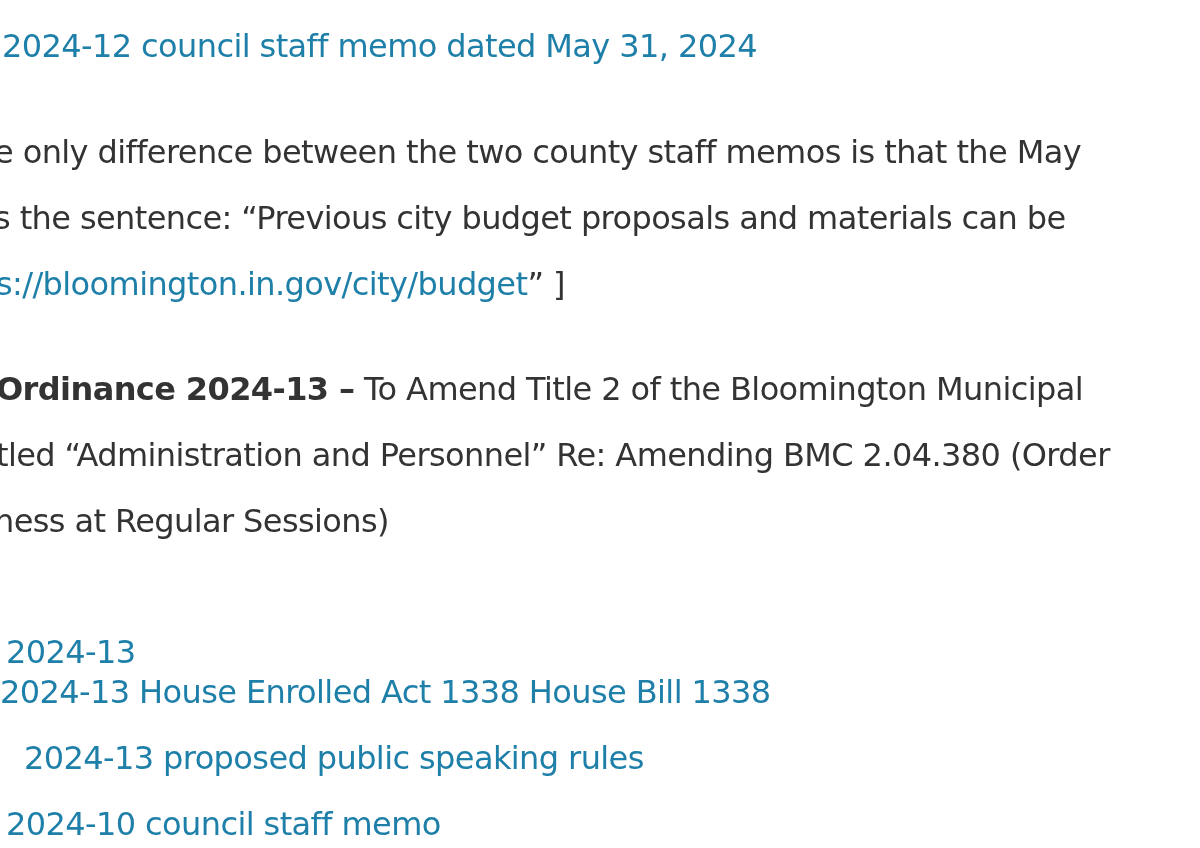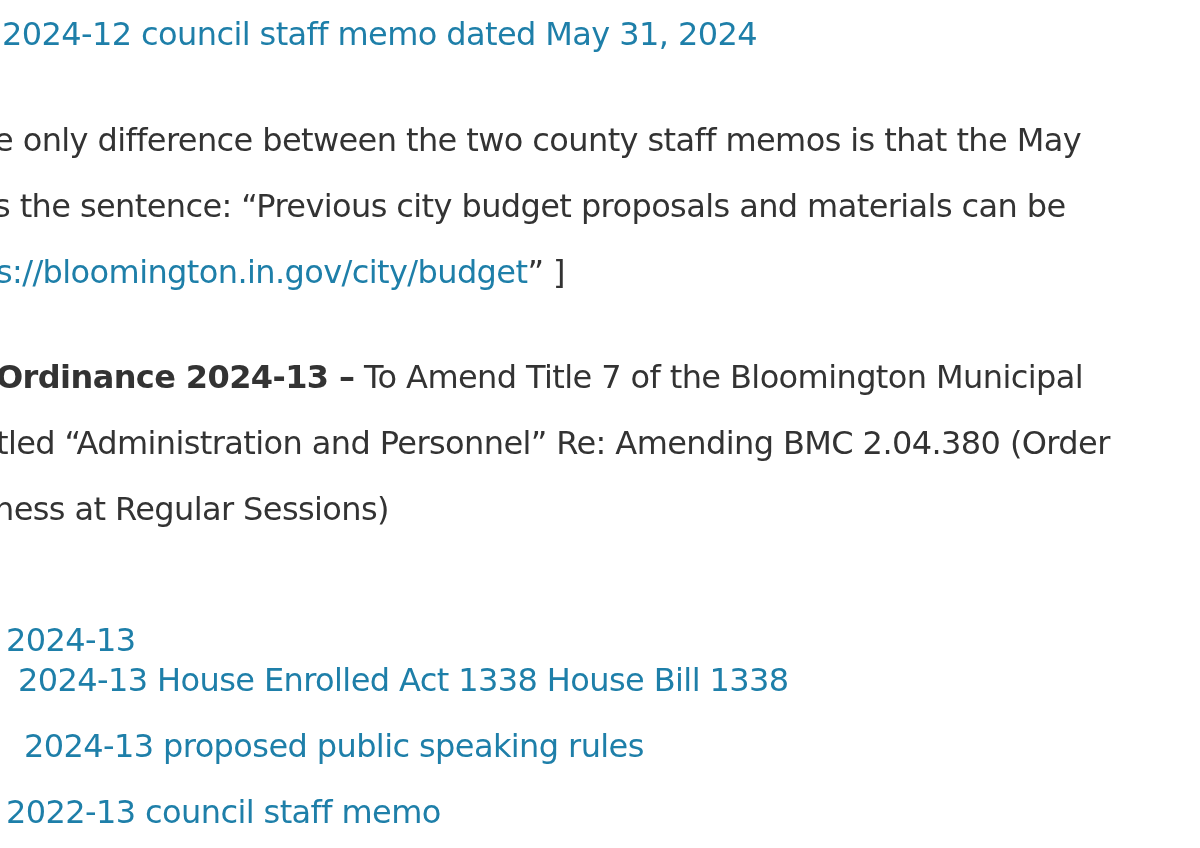--- a/index.html
+++ b/index.html
@@ -14,20 +14,21 @@
       position: relative;
       font-family: "DejaVu Sans", "Liberation Sans", sans-serif;
       color: #333333;
     }
     .line {
       position: absolute;
       white-space: nowrap;
       font-size: 32px;
       line-height: 40px;
       letter-spacing: -0.6px;
+      margin-top: 12px;
     }
     a, .link {
       color: #1e7fa9;
       text-decoration: none;
       cursor: pointer;
     }
     .bold {
       font-weight: bold;
       color: #333333;
     }
@@ -40,25 +41,25 @@
 
   <a class="line link" style="left:2px; top:14px;">2024-12 council staff memo dated May 31, 2024</a>
 
   <div>
     <span class="line text" style="left:-6px; top:120px;">e only difference between the two county staff memos is that the May</span>
     <span class="line text" style="left:-6px; top:186px;">s the sentence: “Previous city budget proposals and materials can be</span>
     <span class="line text" style="left:-4px; top:252px;"><a class="link">s://bloomington.in.gov/city/budget</a><span>” ]</span></span>
   </div>
 
   <div>
-    <span class="line text" style="left:-4px; top:357px;"><span class="bold">Ordinance 2024-13 –</span><span> To Amend Title 7 of the Bloomington Municipal</span></span>
+    <span class="line text" style="left:-4px; top:357px;"><span class="bold">Ordinance 2024-13 –</span><span> To Amend Title 2 of the Bloomington Municipal</span></span>
     <span class="line text" style="left:-4px; top:423px;">tled “Administration and Personnel” Re: Amending BMC 2.04.380 (Order</span>
     <span class="line text" style="left:-6px; top:489px;">ness at Regular Sessions)</span>
   </div>
 
   <div>
     <a class="line link" style="left:6px; top:620px;">2024-13</a>
-    <a class="line link" style="left:18px; top:660px;">2024-13 House Enrolled Act 1338 House Bill 1338</a>
+    <a class="line link" style="left:0; top:660px;">2024-13 House Enrolled Act 1338 House Bill 1338</a>
     <a class="line link" style="left:24px; top:726px;">2024-13 proposed public speaking rules</a>
-    <a class="line link" style="left:6px; top:792px;">2022-13 council staff memo</a>
+    <a class="line link" style="left:6px; top:792px;">2024-10 council staff memo</a>
   </div>
 
 </div>
 
 </body></html>

